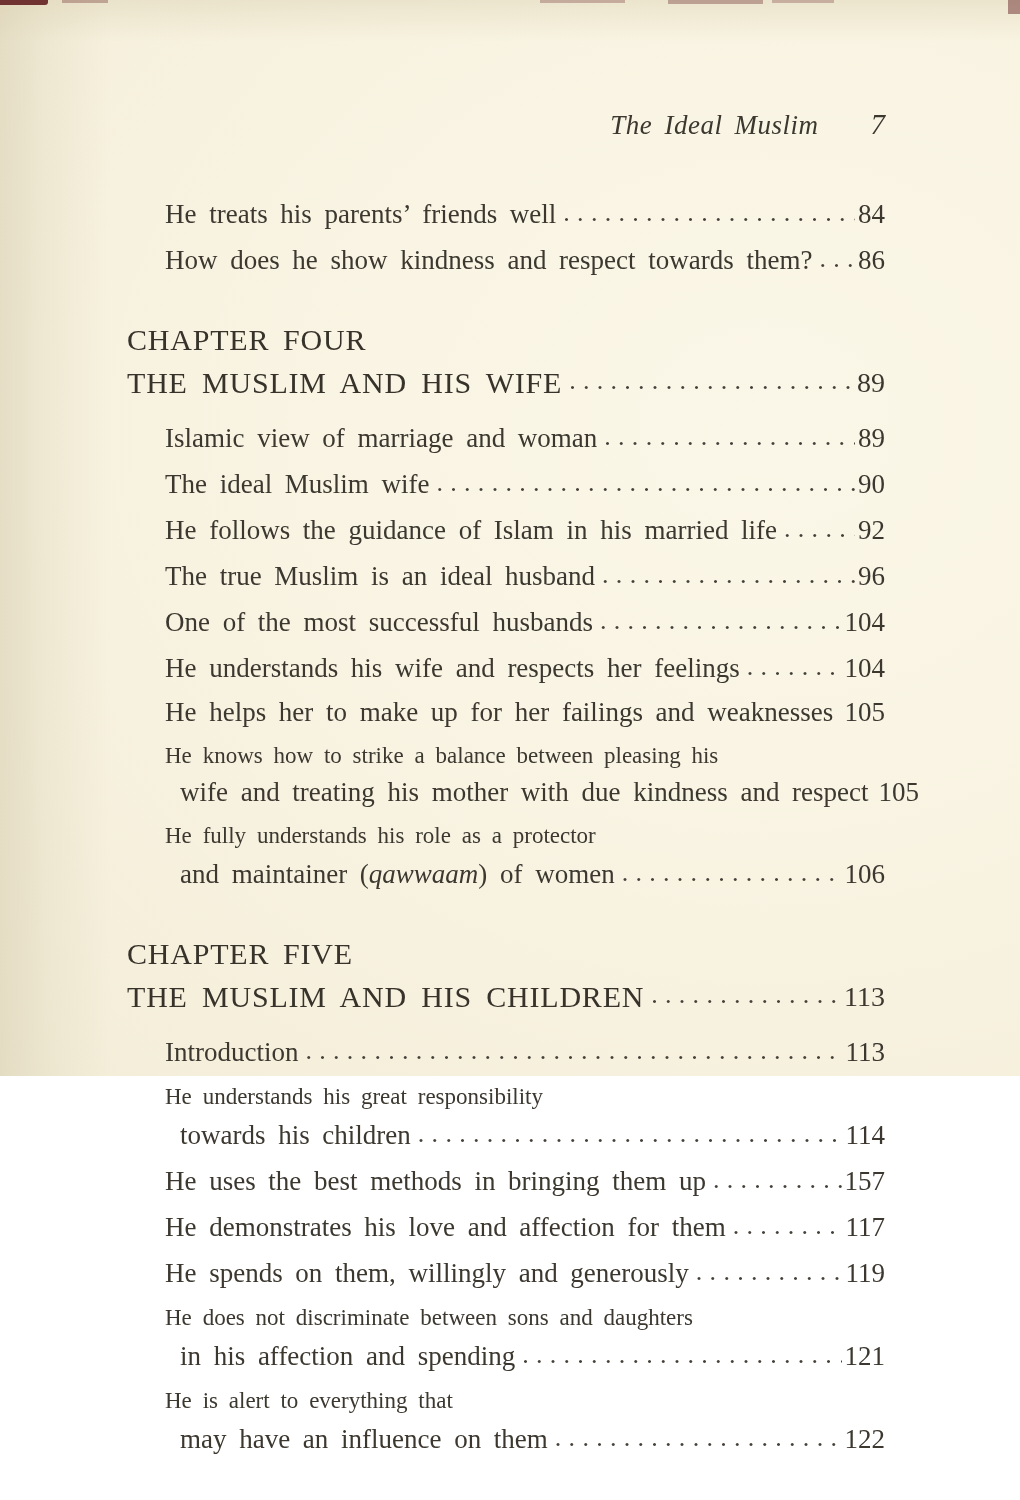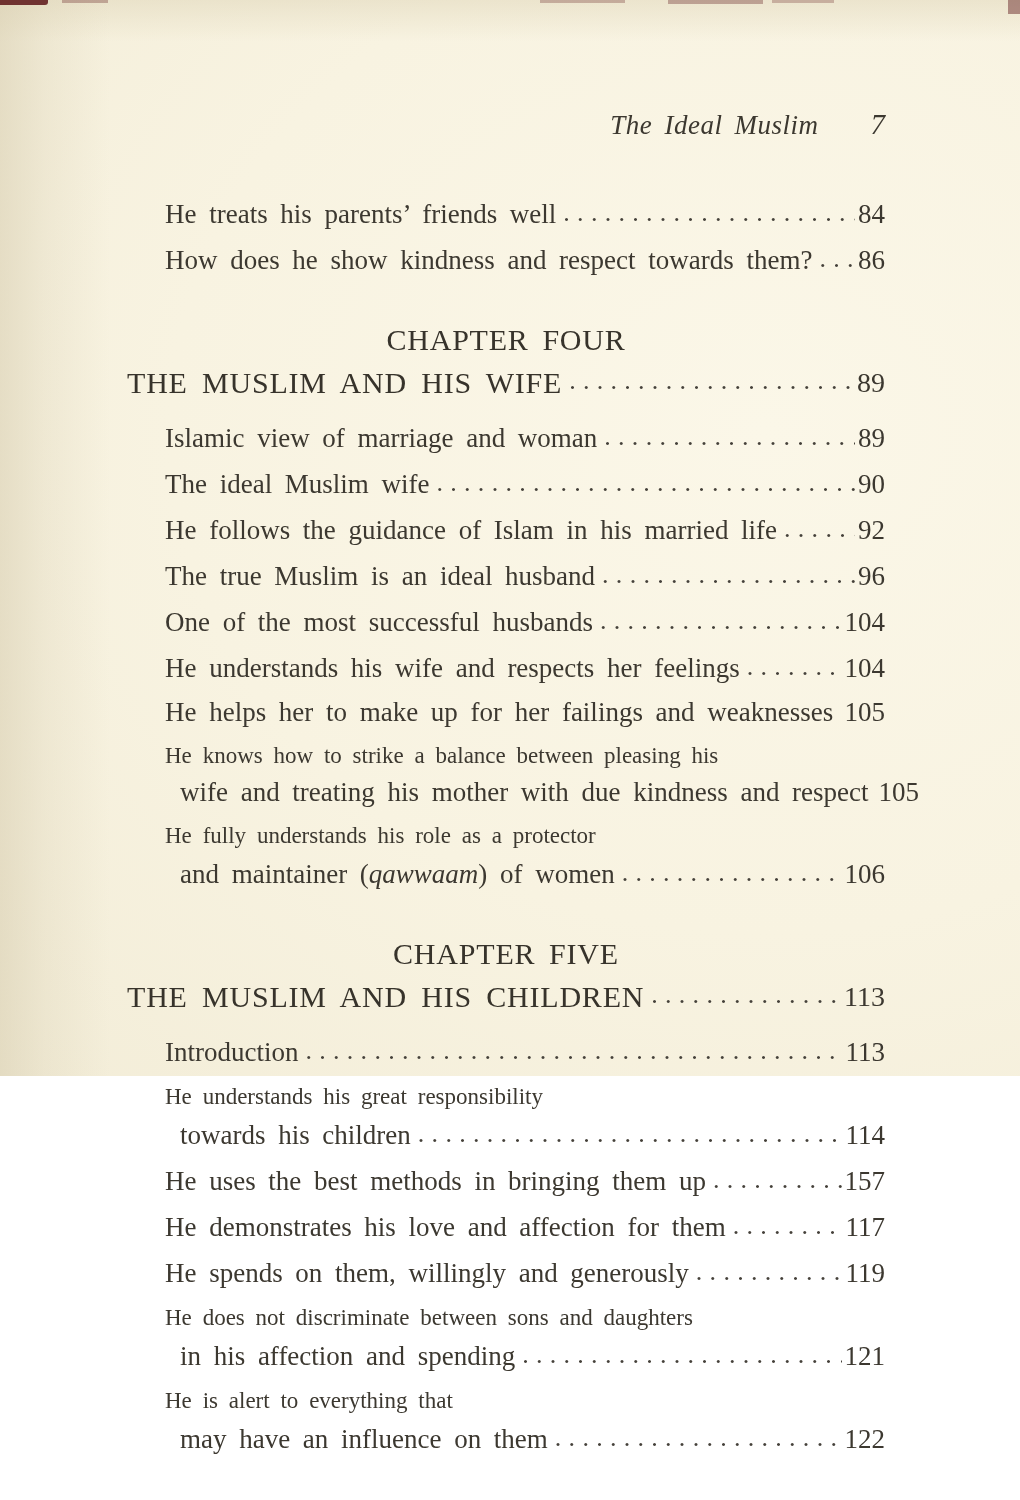--- a/index.html
+++ b/index.html
@@ -52,21 +52,21 @@
   .entry2 { margin-left: 38px; margin-bottom: 12px; }
   .entry2 .l1 { font-size: 23px; word-spacing: .22em; margin-bottom: 6px; white-space: nowrap; }
   .entry2 .cont { margin-left: 15px; }
   .cont .t, .cont { }
   .entry2 .row .t { }
   .ital { font-style: italic; }
 
   .chapter { margin-top: 42px; margin-bottom: 17px; }
   .ch-label {
     font-size: 30px; letter-spacing: .8px; word-spacing: .18em;
-    line-height: 41px; color: #37332b; white-space: nowrap; text-align: center;
+    line-height: 41px; color: #37332b; white-space: nowrap;
   }
   .chapter .row { line-height: 41px; }
   .chapter .t { font-size: 30px; letter-spacing: .8px; word-spacing: .2em; color: #37332b; }
   .chapter .pg { font-size: 28px; }
 </style>
 </head>
 <body>
 
 <div class="sheet">
 

